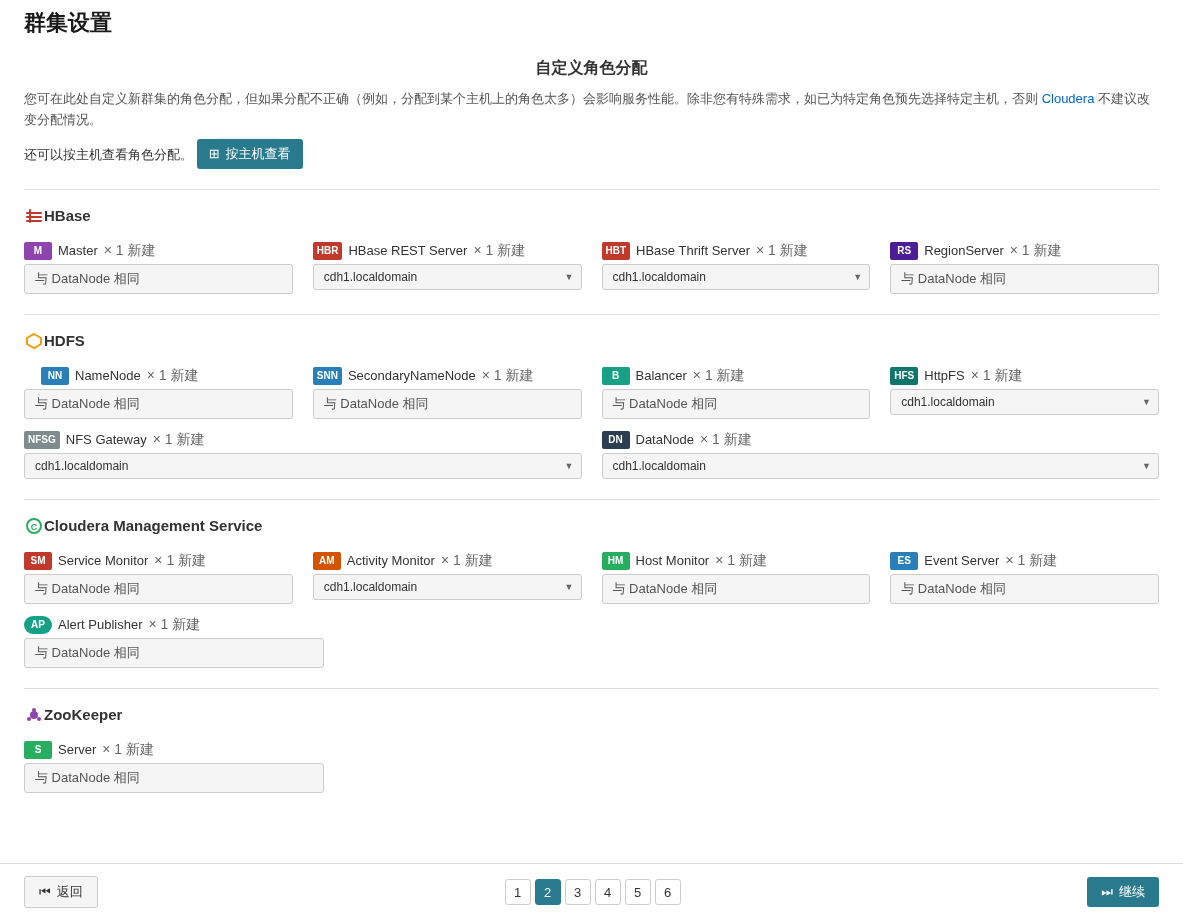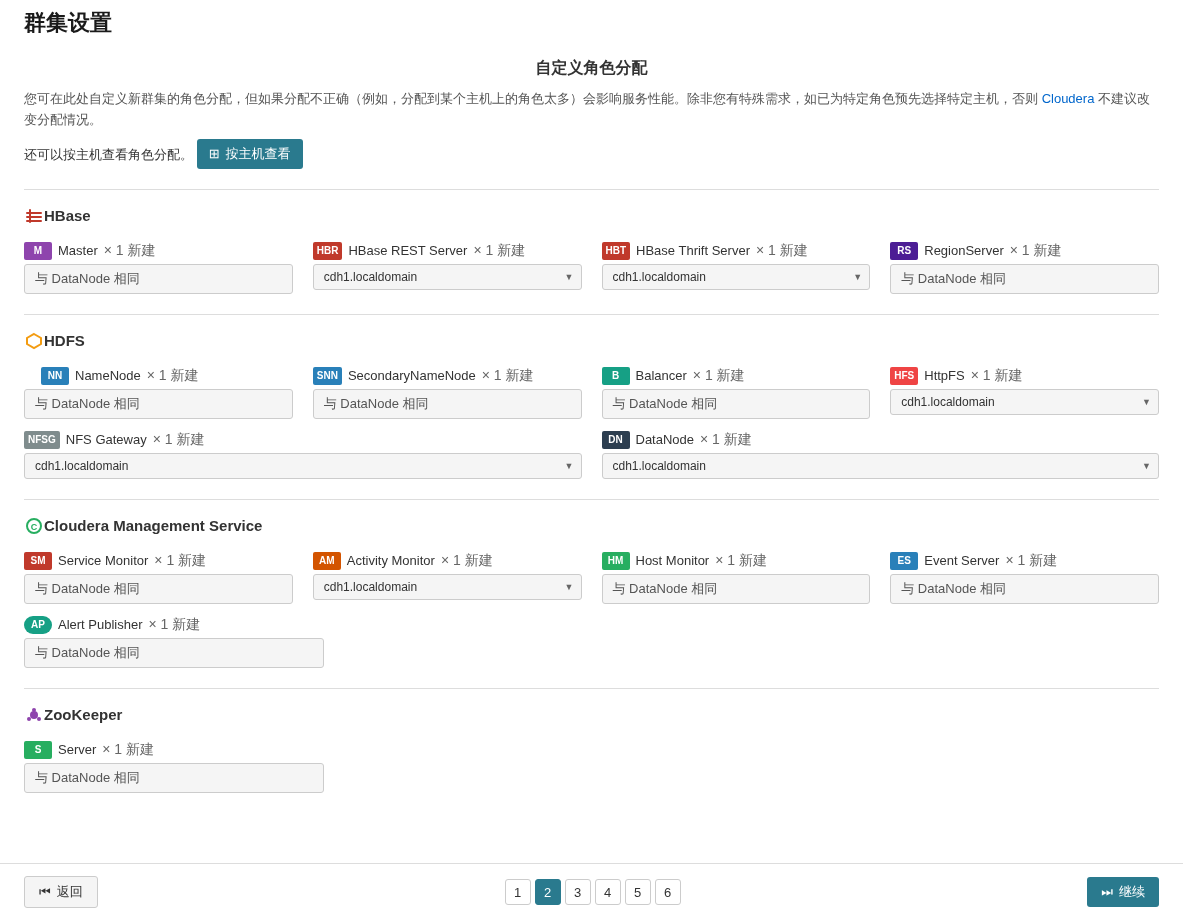--- a/index.html
+++ b/index.html
@@ -102,21 +102,21 @@
       flex-shrink: 0;
     }
 
     .badge-master { background: #8e44ad; }
     .badge-hbr { background: #c0392b; }
     .badge-hbt { background: #c0392b; }
     .badge-rs { background: #4c1d95; }
     .badge-nn { background: #2980b9; margin-left: 17px; }
     .badge-snn { background: #2980b9; }
     .badge-b { background: #16a085; }
-    .badge-hfs { background: #ef4444; }
+    .badge-hfs { background: #0f766e; }
     .badge-nfsg { background: #7f8c8d; }
     .badge-dn { background: #2c3e50; }
     .badge-sm { background: #c0392b; }
     .badge-am { background: #d35400; }
     .badge-hm { background: #27ae60; }
     .badge-es { background: #2980b9; }
     .badge-ap { background: #16a085; border-radius: 9px; }
     .badge-s { background: #27ae60; }
 
     .role-label { font-size: 13px; color: #333; }

